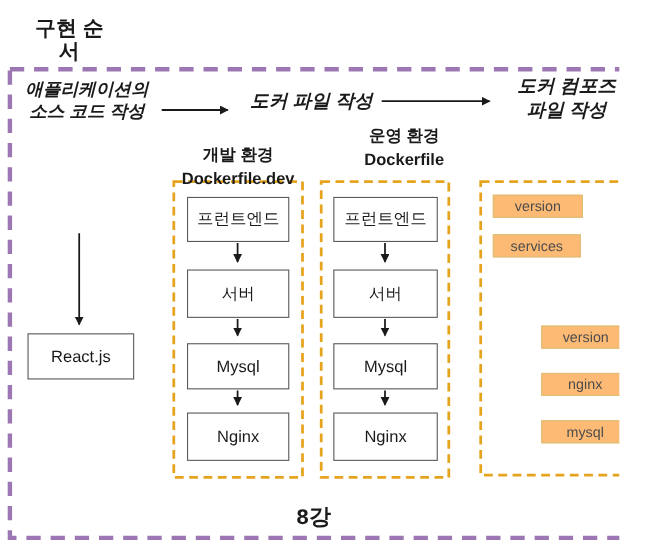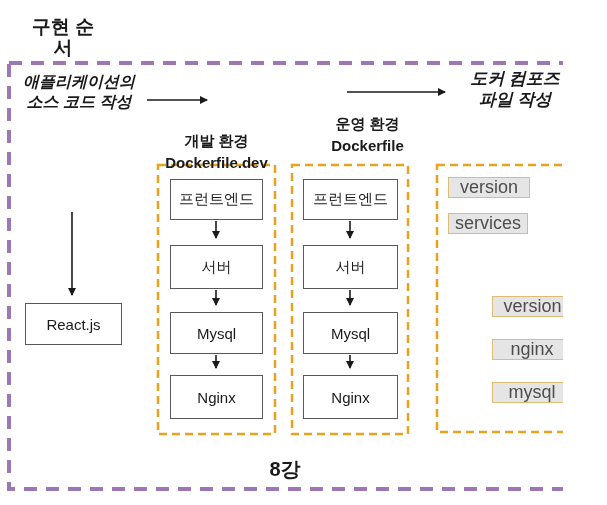--- a/index.html
+++ b/index.html
@@ -68,30 +68,30 @@
     background: #ffffff;
     display: flex;
     align-items: center;
     justify-content: center;
     font-size: 15px;
   }
   .compose-box {
     position: absolute;
     box-sizing: border-box;
     border: 1.5px solid var(--tan-border, #dcbd74);
-    background: #e5e5e5;
+    background: #fdba74;
     display: flex;
     align-items: center;
     justify-content: center;
-    font-size: 18px;
+    font-size: 13px;
     color: #4d4d4d;
   }
   .footer-label {
     left: 235px; top: 444px; width: 100px;
-    font-size: 20px; font-weight: bold;
+    font-size: 20px; font-weight: bold; font-family: Liberation Mono, monospace;
   }
 </style>
 </head>
 <body>
 
 <div class="stage">
 
   <svg class="layer" viewBox="0 0 607 505">
     <defs>
       <marker id="ah" markerWidth="11" markerHeight="10" refX="7" refY="4" orient="auto" markerUnits="userSpaceOnUse">
@@ -119,20 +119,21 @@
     <line class="arrow-line" x1="350" y1="209" x2="350" y2="226" marker-end="url(#ah)"></line>
     <line class="arrow-line" x1="350" y1="278" x2="350" y2="293" marker-end="url(#ah)"></line>
     <line class="arrow-line" x1="350" y1="343" x2="350" y2="356" marker-end="url(#ah)"></line>
   </svg>
 
   <div class="txt heading">구현 순
 서</div>
 
   <div class="txt flow-label flow-step1">애플리케이션의
 소스 코드 작성</div>
+  <div class="txt flow-label flow-step2">도커 파일 작성</div>
   <div class="txt flow-label flow-step3">도커 컴포즈
 파일 작성</div>
 
   <div class="txt col-header dev-header">개발 환경
 Dockerfile.dev</div>
   <div class="txt col-header prod-header">운영 환경
 Dockerfile</div>
 
   <div class="node-box" style="left:25px; top:291px; width:97px; height:42px;">React.js</div>
 

